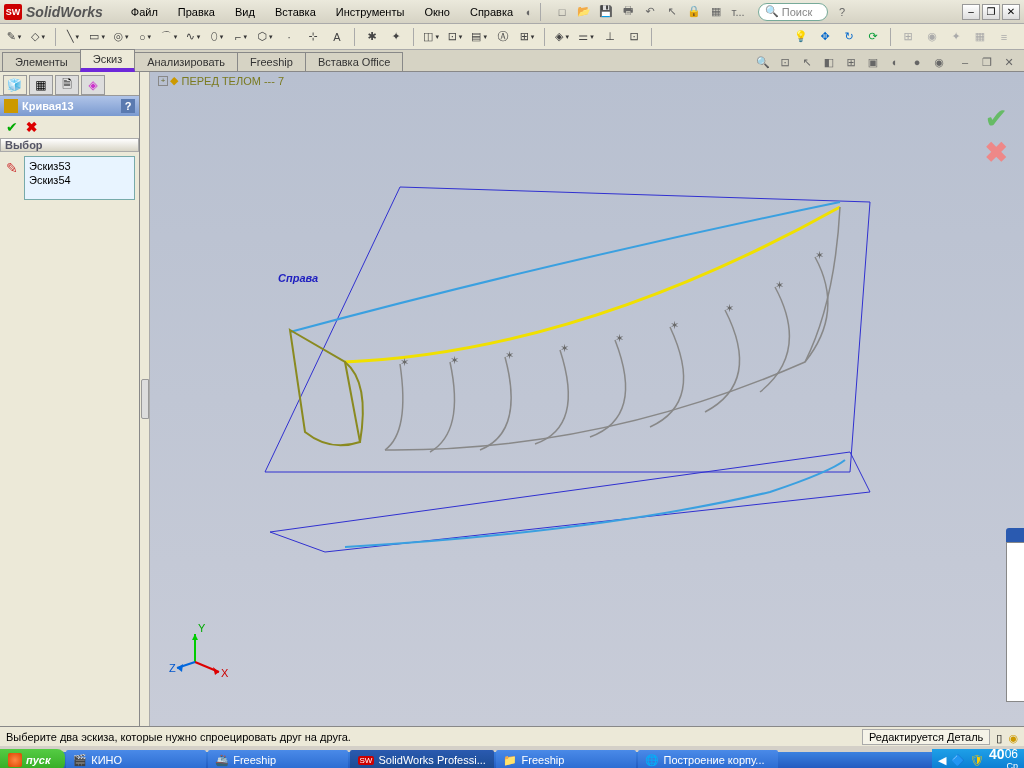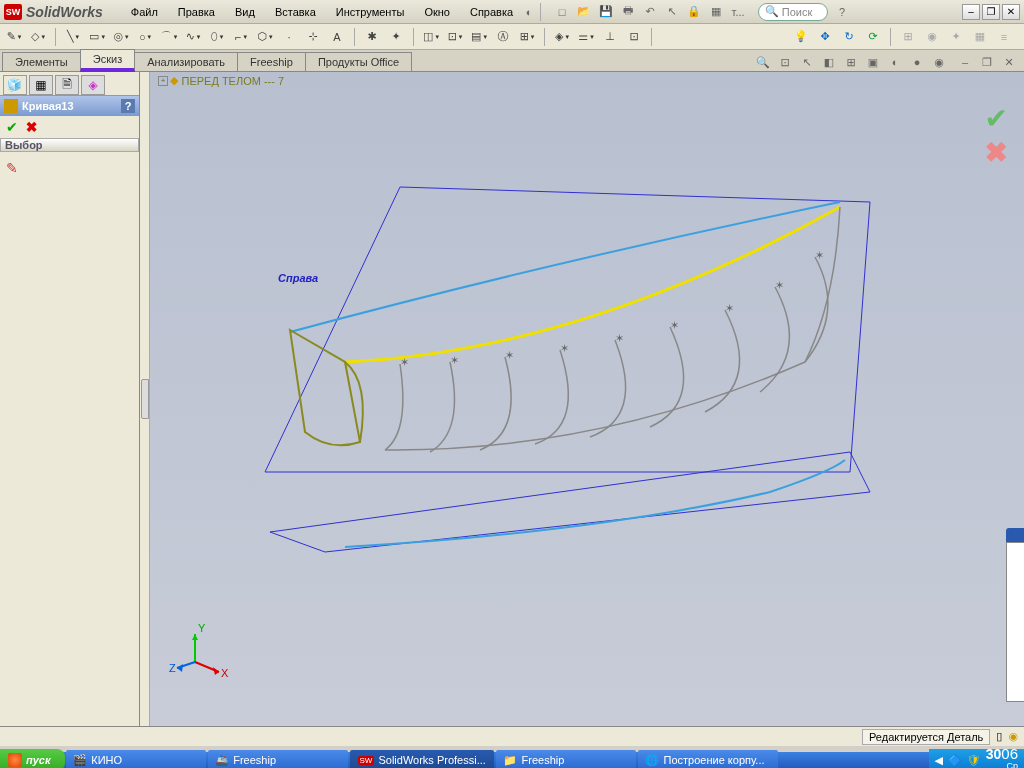--- a/index.html
+++ b/index.html
@@ -53,21 +53,21 @@
 
 .flyout { position:absolute; left:140px; top:0; height:100%; width:10px; background:#ece9d8; border-right:1px solid #aaa; display:flex; align-items:center; justify-content:center;}
 .flyout-handle { width:8px; height:40px; border:1px solid #999; background:#ddd; border-radius:2px 0 0 2px; }
 
 .viewport { flex:1; background:linear-gradient(to bottom,#b8c0d0,#c8ccd8); position:relative; margin-left:10px;}
 .crumb { position:absolute; top:2px; left:8px; color:#6a6a2a; font-size:11px; display:flex; align-items:center;}
 .crumb .box { width:10px;height:10px;border:1px solid #888; margin-right:2px; font-size:8px; display:flex;align-items:center;justify-content:center;}
 .big-check { position:absolute; top:30px; right:16px; color:#6b6; font-size:28px;}
 .big-x { position:absolute; top:64px; right:16px; color:#e88; font-size:28px; font-weight:bold;}
 .status { position:absolute; bottom:22px; left:0; right:0; height:20px; background:#ece9d8; border-top:1px solid #888; display:flex; align-items:center; padding:0 6px; font-size:11px; }
-.status-right { margin-left:auto; display:flex; align-items:center; gap:6px;padding-left:11px;}
+.status-right { margin-left:auto; display:flex; align-items:flex-end; gap:6px;padding-left:11px;}
 .status-pane { border:1px solid #aaa; padding:1px 6px; background:#f5f3e8; }
 
 .taskbar { position:absolute; bottom:0; left:0; right:0; height:16px; background:linear-gradient(to bottom,#3a81e0,#245bc0); display:flex; align-items:center; }
 .start { height:22px; background:linear-gradient(to bottom,#5c4,#3a2); color:#fff; font-weight:bold; font-style:italic; padding:0 14px 0 8px; display:flex; align-items:center; border-radius:0 8px 8px 0; gap:4px;}
 .start-orb { width:14px;height:14px; background:radial-gradient(circle,#f84,#d40); border-radius:2px;}
 .task { height:20px; margin:1px 1px; background:linear-gradient(to bottom,#4a8ae8,#2a6ad0); color:#fff; padding:0 8px; display:flex; align-items:center; gap:4px; border-radius:2px; min-width:140px; font-size:11px; }
 .task.active { background:linear-gradient(to bottom,#2a5ab0,#1a4a90); }
 .tray { margin-left:auto; background:linear-gradient(to bottom,#1ea0e8,#0a7ad0); height:22px; display:flex; align-items:center; padding:0 6px; color:#fff; gap:5px;}
 .clock { font-size:11px; line-height:10px; text-align:right; }
 
@@ -159,21 +159,21 @@
     <div class="tb-btn" style="color:#aaa">▦</div>
     <div class="tb-btn" style="color:#aaa">≡</div>
   </div>
 </div>
 
 <div class="tabrow">
   <div class="tab">Элементы</div>
   <div class="tab active">Эскиз</div>
   <div class="tab">Анализировать</div>
   <div class="tab">Freeship</div>
-  <div class="tab">Продукты Office</div>
+  <div class="tab">Вставка Office</div>
   <div class="heads-up">
     <div class="hu-btn">🔍</div>
     <div class="hu-btn">⊡</div>
     <div class="hu-btn">↖</div>
     <div class="hu-btn drop">◧</div>
     <div class="hu-btn drop">⊞</div>
     <div class="hu-btn drop">▣</div>
     <div class="hu-btn drop">◐</div>
     <div class="hu-btn drop">●</div>
     <div class="hu-btn drop">◉</div>
@@ -197,20 +197,24 @@
       <span>Кривая13</span>
       <span class="q">?</span>
     </div>
     <div class="confirm-row">
       <span class="chk-green">✔</span>
       <span class="chk-red">✖</span>
     </div>
     <div class="section-hdr">Выбор</div>
     <div style="position:relative">
       <span style="position:absolute;left:6px;top:8px;color:#c33;font-size:14px">✎</span>
+      <div class="field-list" style="margin-left:24px">
+        <div>Эскиз53</div>
+        <div>Эскиз54</div>
+      </div>
     </div>
   </div>
 
   <div class="flyout">
     <div class="flyout-handle"></div>
   </div>
 
   <div class="viewport">
     <div class="crumb">
       <span class="box">+</span>
@@ -273,20 +277,21 @@
         <text x="-26" y="10" fill="#05c" font-size="10">Z</text>
       </g>
     </svg>
 
     <div class="tooltip-tab"></div>
     <div class="tooltip-box"></div>
   </div>
 </div>
 
 <div class="status">
+  <span>Выберите два эскиза, которые нужно спроецировать друг на друга.</span>
   <div class="status-right">
     <span class="status-pane">Редактируется Деталь</span>
     <span>▯</span>
     <span style="color:#c90">◉</span>
   </div>
 </div>
 
 <div class="taskbar">
   <div class="start">
     <div class="start-orb"></div>
@@ -310,17 +315,17 @@
     </div>
   <div class="task">
       <span>🌐</span>
       <span>Построение корпу...</span>
     </div>
   <div class="tray">
     <span>◀</span>
     <span>🔷</span>
     <span style="color:#fc0">🛡</span>
     <div class="clock">
-      <span style="font-size:14px;font-weight:bold">30</span><span style="font-size:15px;vertical-align:top">06</span><br>
+      <span style="font-size:14px;font-weight:bold">40</span><span style="font-size:12px;vertical-align:top">06</span><br>
       <span style="font-size:9px">Ср</span>
     </div>
   </div>
 </div>
 
 </body></html>

